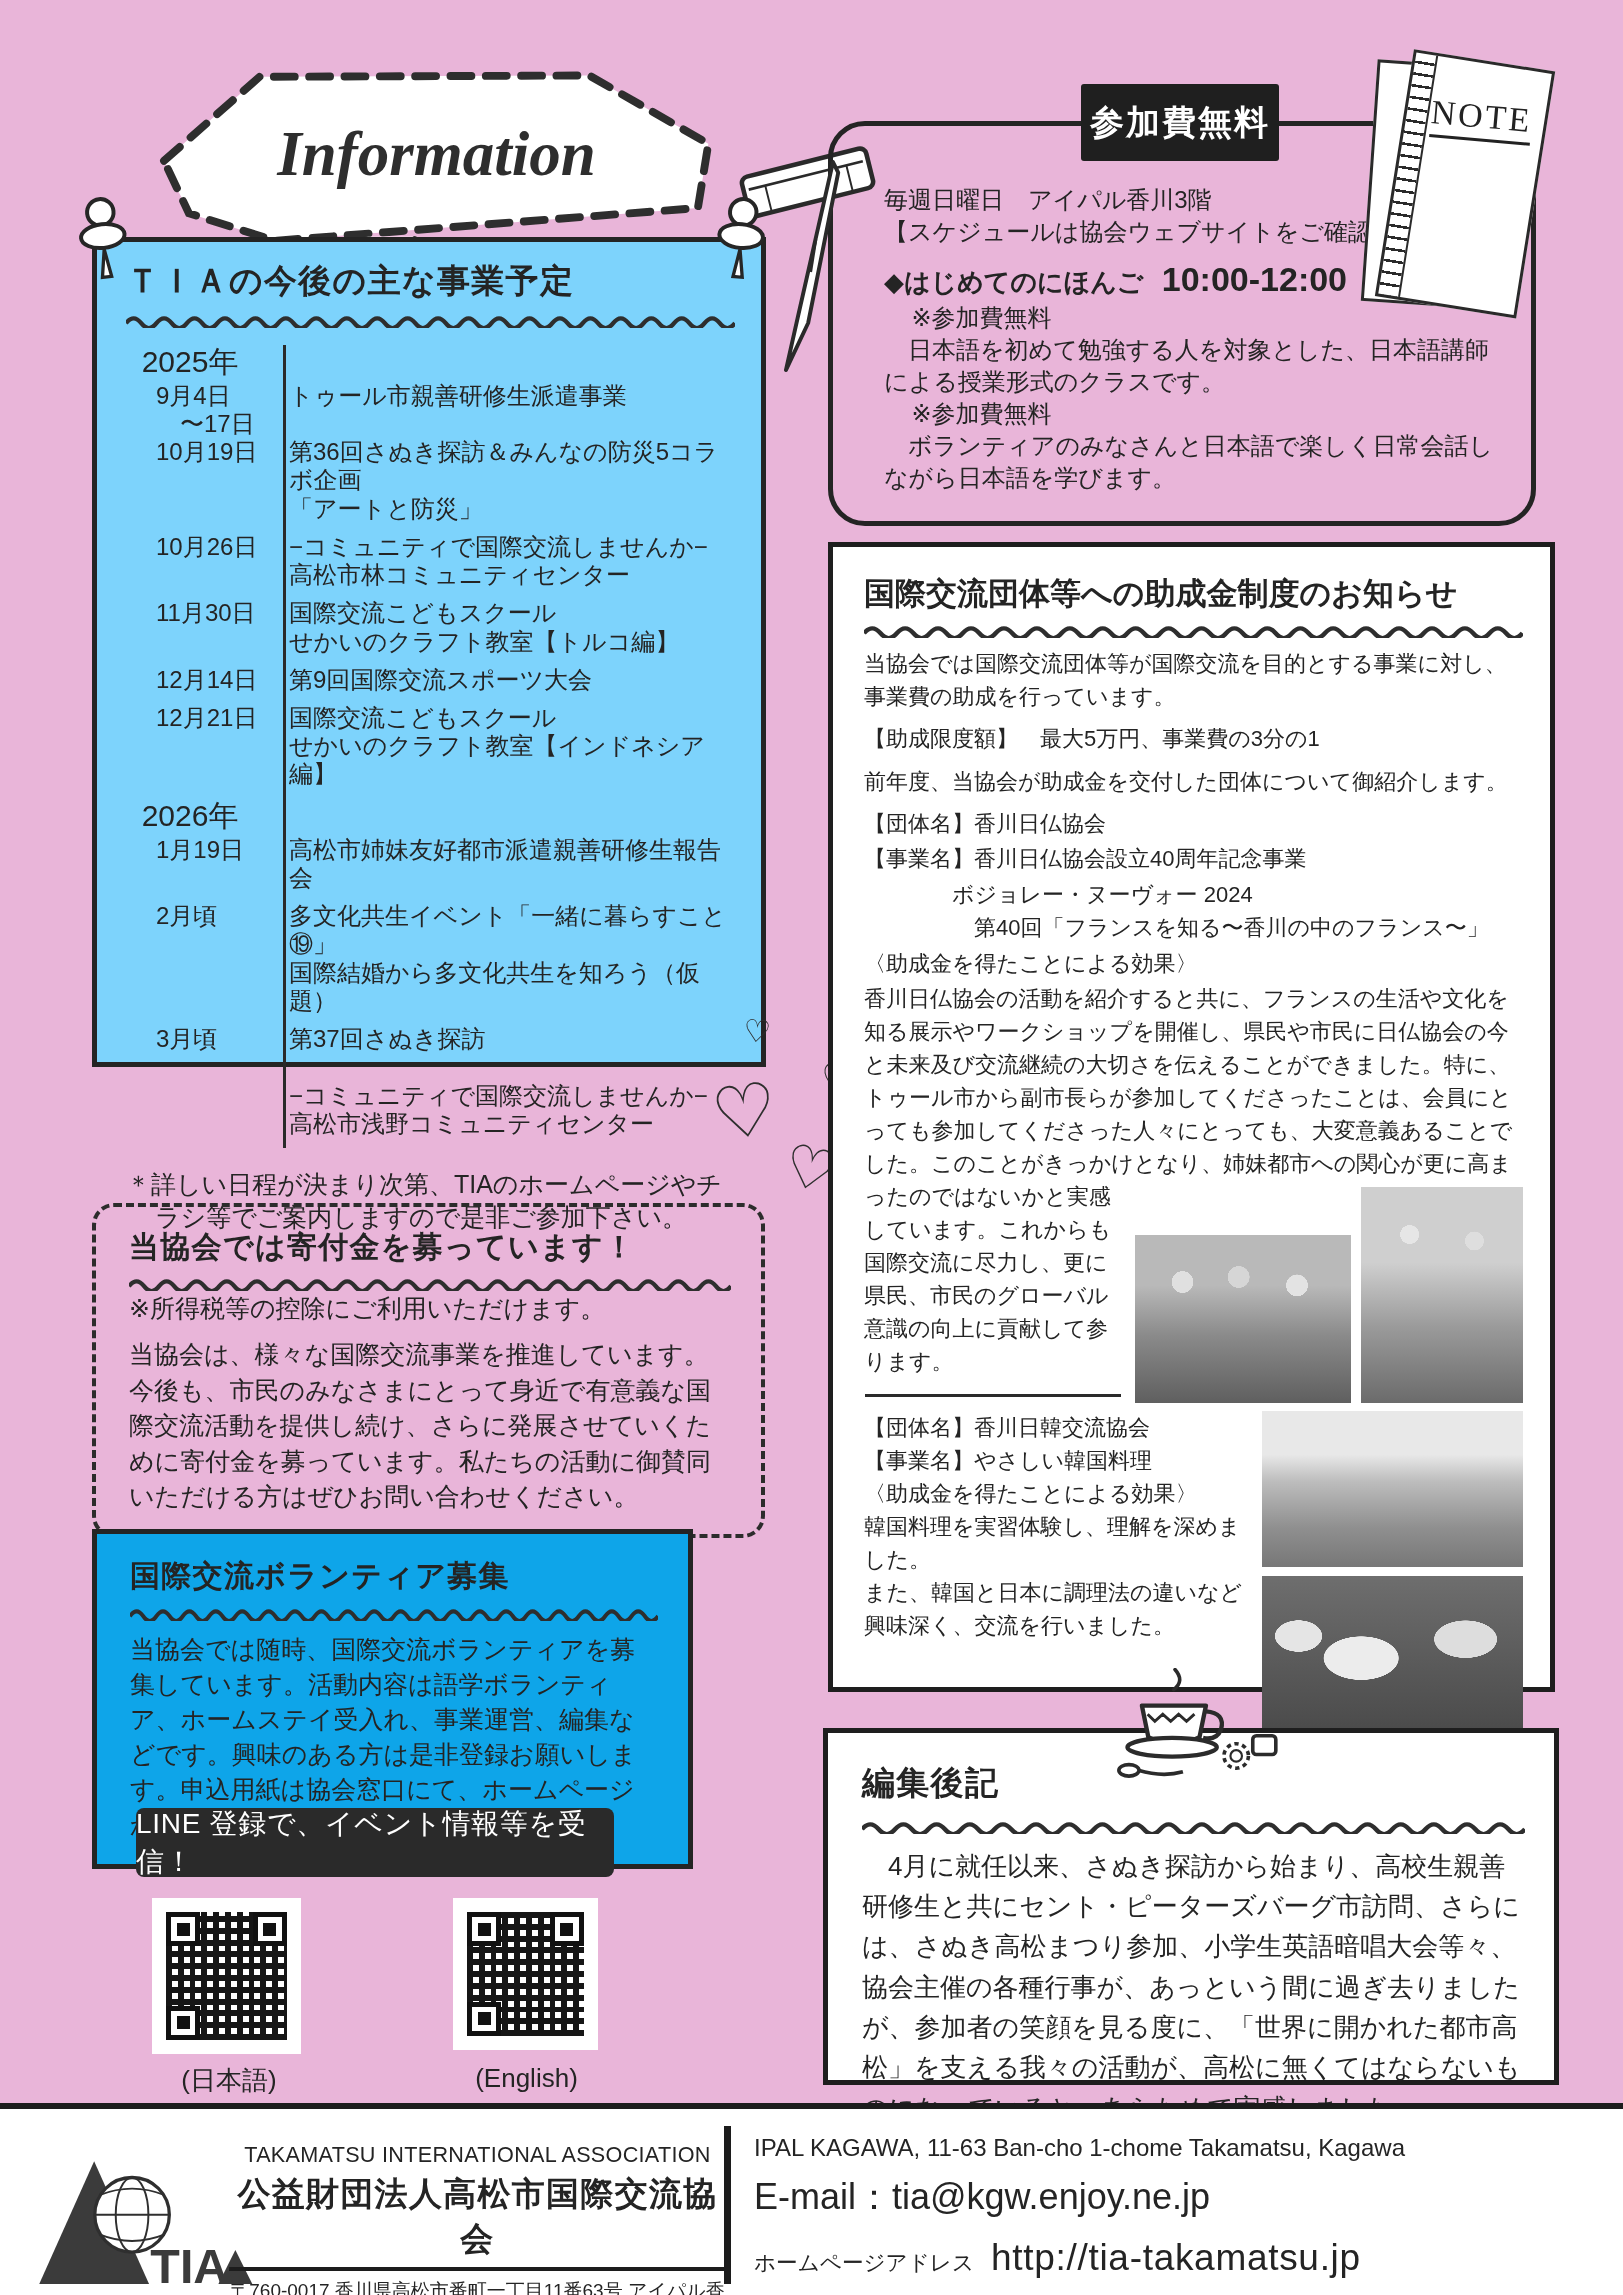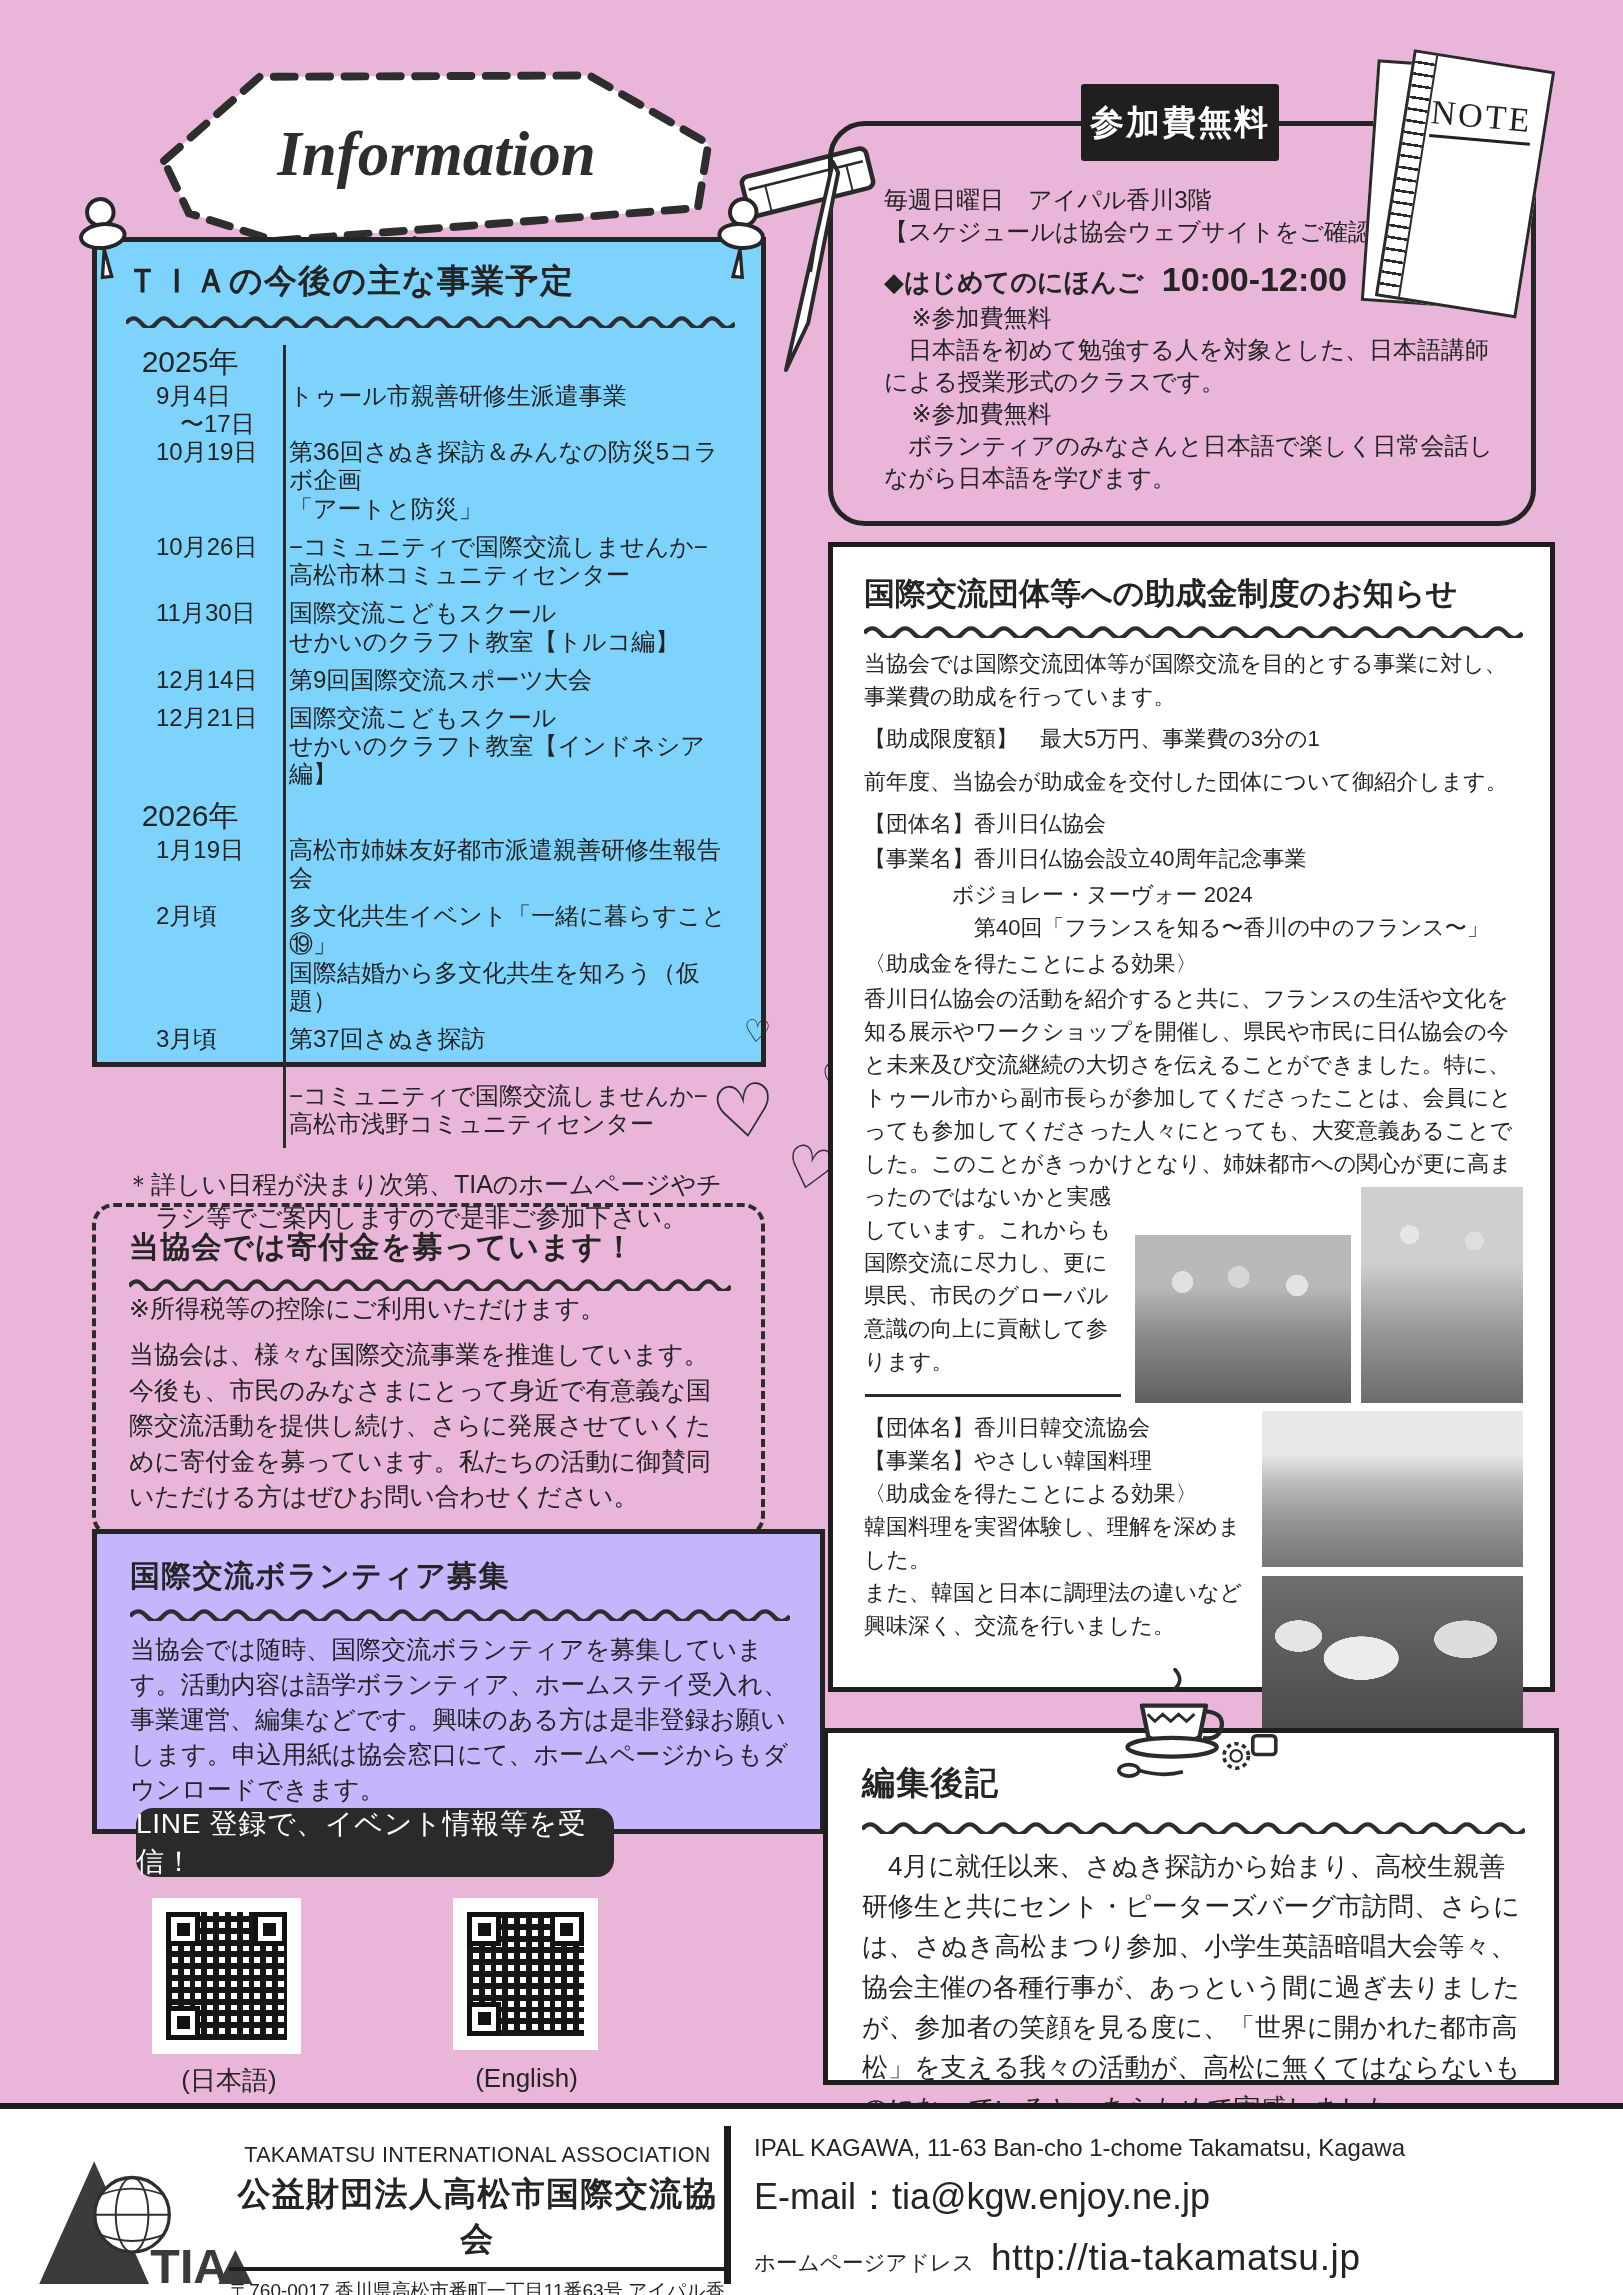--- a/index.html
+++ b/index.html
@@ -58,31 +58,31 @@
     left: 92px; top: 1203px; width: 673px;
     border: 4.6px dashed #2c2c2c; border-radius: 22px;
     padding: 19.6px 30px 19.6px 33px;
   }
   #donation-box .box-title { font-size: 30px; }
   #donation-body { margin-top: 10.5px; font-size: 25px; line-height: 1.42; }
   #donation-note { font-size: 25px; line-height: 1.42; }
 
   
   #volunteer-box {
-    left: 92px; top: 1529px; width: 733px;
-    background: #c4b5fd; border: 5.2px solid #242424;
+    left: 92px; top: 1529px; width: 601px;
+    background: #0ea5e9; border: 5.2px solid #242424;
     padding: 22px 30px 22px 33px;
   }
   #volunteer-box .box-title { font-size: 30px; }
   #volunteer-body { margin-top: 11.8px; font-size: 25px; line-height: 1.4; }
 
   
   #line-banner {
     left: 136px; top: 1808px; width: 478px; height: 69px;
-    background: #2a2a2a; border-radius: 17px;
+    background: #2a2a2a; border-radius: 8px;
     display:flex; align-items:center; justify-content:center;
     color:#fff; font-size: 28px; letter-spacing: 0.7px;
   }
   .qr-pad { background:#fff; padding: 14.4px; }
   #qr-ja { left: 152px; top: 1898px; width: 149px; height: 156px; }
   #qr-en { left: 453px; top: 1898px; width: 145px; height: 152px; }
   .qr {
     position: relative; width: 100%; height: 100%;
     background:
       repeating-linear-gradient(0deg, #161616 0 5.9px, transparent 5.9px 11.8px),

